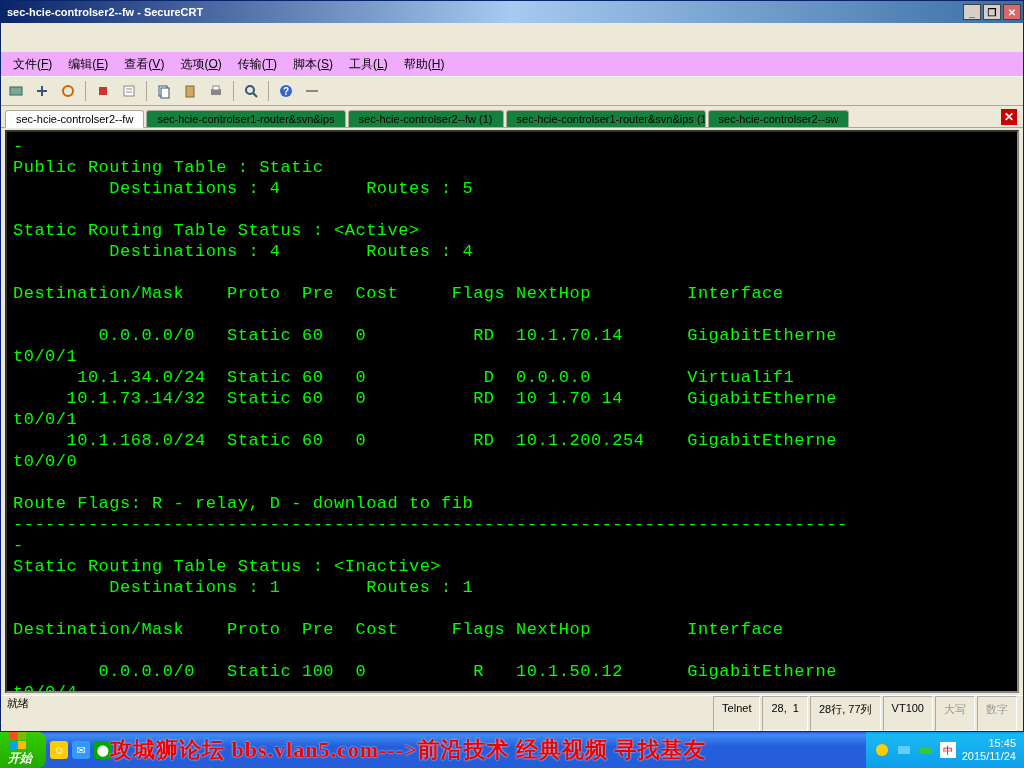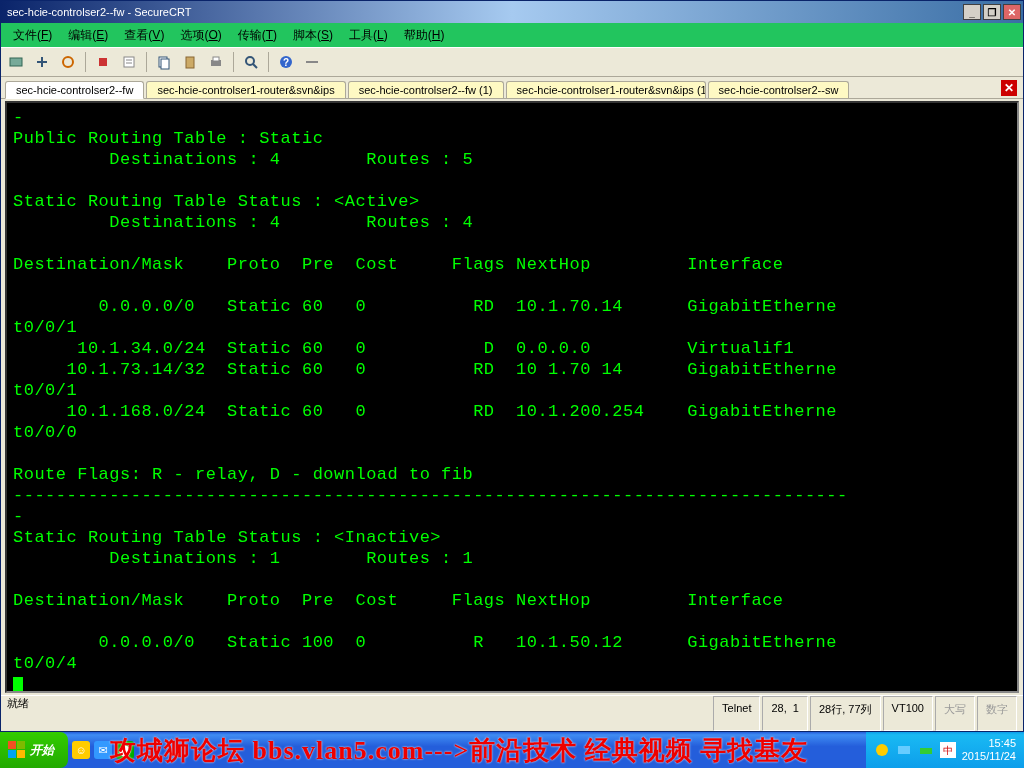--- a/index.html
+++ b/index.html
@@ -1,41 +1,41 @@
 <!DOCTYPE html>
 <html><head>
 <meta charset="utf-8">
 <style>
 * { box-sizing: border-box; margin: 0; padding: 0; }
 body { width: 1024px; height: 768px; overflow: hidden; font-family: "Microsoft YaHei", Tahoma, sans-serif; font-size: 12px; background: #3a6ea5; position: relative; }
 .window { width: 1024px; height: 732px; background: #ece9d8; display: flex; flex-direction: column; border: 1px solid #0a246a; }
 .titlebar { height: 22px; background: linear-gradient(to right, #0a246a, #a6caf0, #3a6ea5); color: #fff; display: flex; align-items: center; padding: 0 2px; font-size: 11px; }
-.titlebar .title-text { flex: 1; padding-left: 4px; }
+.titlebar .title-text { flex: 1; padding-left: 4px; font-weight: bold; }
 .titlebar .winbtn { width: 18px; height: 16px; margin-left: 2px; background: #d4d0c8; border: 1px solid #404040; color: #000; display: inline-flex; align-items: center; justify-content: center; font-family: Arial; font-size: 10px; font-weight: bold; cursor: pointer; }
 .titlebar .close { background: #d66; color: #fff; }
-.menubar { height: 22px; background: #22c55e; display: flex; align-items: center; padding: 12px 4px; }
+.menubar { height: 22px; background: #f0abfc; display: flex; align-items: center; padding: 12px 4px; margin-top: 29px; }
 .menubar .menu { padding: 2px 8px; cursor: pointer; }
 .menubar .menu u { text-decoration: underline; }
 .toolbar { height: 30px; background: #ece9d8; border-top: 1px solid #fff; border-bottom: 1px solid #aca899; display: flex; align-items: center; padding: 0 4px; gap: 4px; }
 .toolbar .tbtn { width: 22px; height: 22px; border: 1px solid #ece9d8; display: inline-flex; align-items: center; justify-content: center; cursor: pointer; }
 .toolbar .sep { width: 1px; height: 20px; background: #aca899; margin: 0 2px; }
 .tabbar { height: 22px; background: #ece9d8; border-bottom: 1px solid #aca899; display: flex; align-items: flex-end; padding: 0 4px; }
-.tab { padding: 2px 10px; border: 1px solid #aca899; border-bottom: none; background: #fef9c3; margin-right: 2px; font-size: 11px; cursor: pointer; border-radius: 3px 3px 0 0; max-width: 200px; white-space: nowrap; overflow: hidden; }
+.tab { padding: 2px 10px; border: 1px solid #aca899; border-bottom: none; background: #15803d; margin-right: 2px; font-size: 11px; cursor: pointer; border-radius: 3px 3px 0 0; max-width: 200px; white-space: nowrap; overflow: hidden; }
 .tab.active { background: #fff; border-bottom: 1px solid #fff; position: relative; top: 1px; }
 .tab-close { margin-left: auto; width: 16px; height: 16px; background: #c00; color: #fff; display: flex; align-items: center; justify-content: center; font-weight: bold; cursor: pointer; align-self: center; margin-right: 2px; }
 .terminal { flex: 1; background: #000; color: #00ff00; font-family: "Courier New", monospace; font-size: 17px; line-height: 21px; padding: 4px 6px; white-space: pre; overflow: hidden; letter-spacing: 0.5px; border: 2px inset #888; margin: 2px 4px; }
 .cursor { display: inline-block; width: 10px; height: 18px; background: #00ff00; vertical-align: bottom; }
 .statusbar { height: 36px; background: #ece9d8; border-top: 1px solid #fff; display: flex; padding: 0 6px; font-size: 11px; }
 .statusbar .sfield { border: 1px inset #fff; padding: 5px 8px; margin-left: 2px; }
 .statusbar .spacer { flex: 1; }
 .taskbar { position: absolute; left: 0; right: 0; bottom: 0; height: 36px; background: linear-gradient(to bottom, #245edb, #3f8cf3 8%, #245edb 40%, #245edb); display: flex; align-items: center; }
-.start-btn { height: 36px; background: linear-gradient(to bottom, #3c0, #2a0); color: #fff; font-weight: bold; padding: 0 14px 0 8px; display: flex; align-items: center; font-style: italic; border-radius: 0 8px 8px 0; cursor: pointer; }
+.start-btn { height: 36px; background: linear-gradient(to bottom, #3c0, #2a0); color: #fff; font-weight: bold; padding: 0 14px 0 8px; display: flex; align-items: center; font-style: italic; border-radius: 0 8px 8px 0; cursor: pointer; flex-direction: column; }
 .tray { margin-left: 4px; display: flex; align-items: center; gap: 4px; }
 .tray .ticon { width: 18px; height: 18px; display: inline-flex; align-items: center; justify-content: center; border-radius: 3px; cursor: pointer; font-size: 11px; color: #fff; }
-.watermark { position: absolute; left: 110px; bottom: 4px; right: 170px; height: 28px; color: #e00; font-family: "SimHei","Microsoft YaHei"; font-size: 26px; font-weight: bold; display: flex; align-items: center; letter-spacing: 1px; text-shadow: 0 0 2px #fff; pointer-events: none; z-index: 5; white-space: nowrap; }
+.watermark { position: absolute; left: 110px; bottom: 4px; right: 170px; height: 28px; color: #e00; font-family: "SimHei","Microsoft YaHei"; font-size: 22px; font-weight: bold; display: flex; align-items: center; letter-spacing: 1px; text-shadow: 0 0 2px #fff; pointer-events: none; z-index: 5; white-space: nowrap; }
 .systray { margin-left: auto; height: 36px; background: linear-gradient(to bottom, #0d9eeb, #19b9f3 8%, #0d9eeb); display: flex; align-items: center; padding: 0 8px; gap: 6px; color: #fff; font-size: 11px; }
 .systray .sicon { width: 16px; height: 16px; display: inline-block; }
 .clock { text-align: right; line-height: 13px; }
 svg { display: block; }
 </style>
 </head>
 <body>
 
 <div class="window">
   <div class="titlebar">

